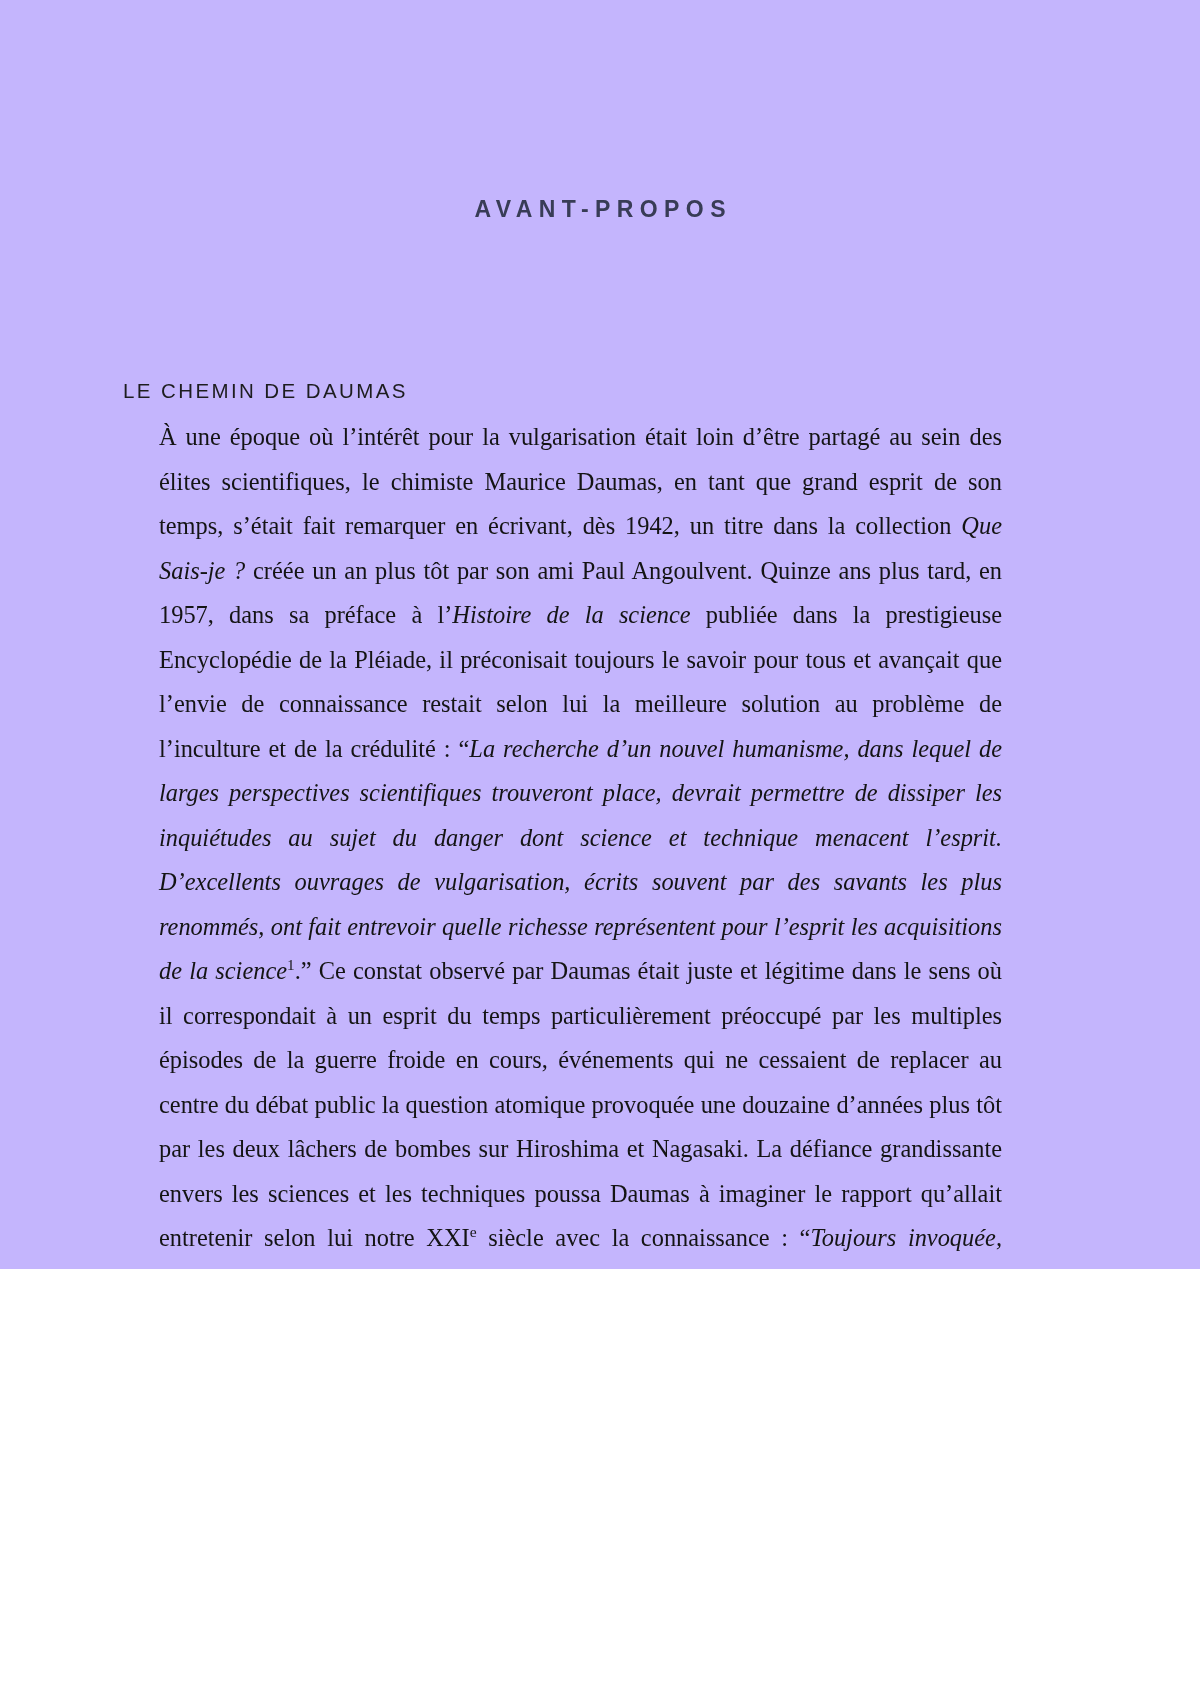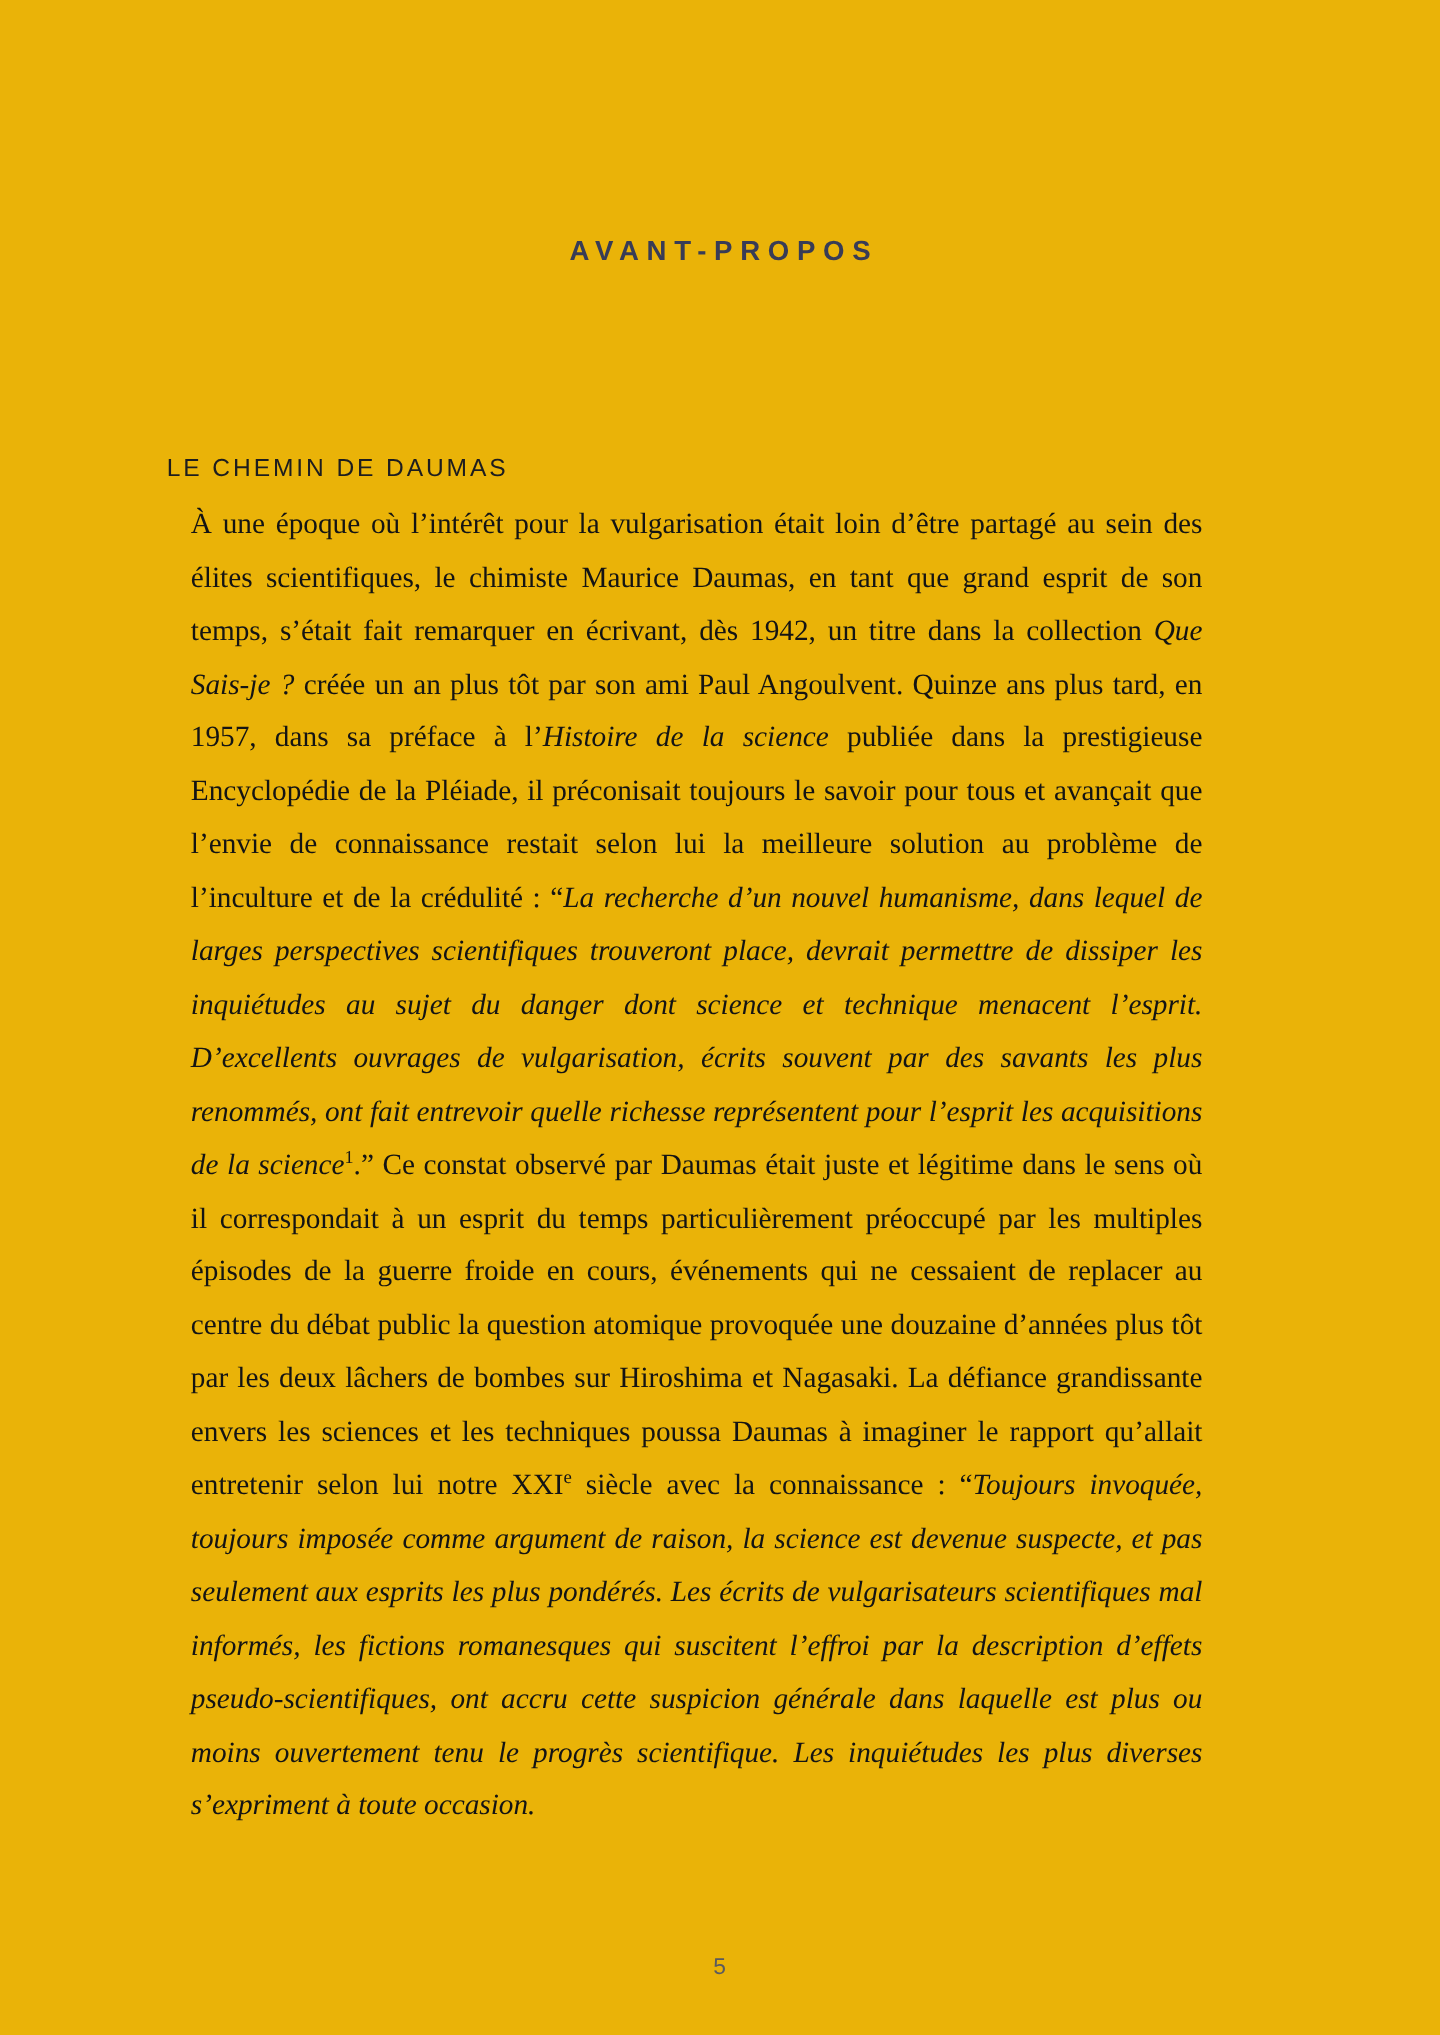--- a/index.html
+++ b/index.html
@@ -11,22 +11,22 @@
     width: 1200px;
     height: 1696px;
     background: #ffffff;
     font-family: "Liberation Serif", serif;
     -webkit-font-smoothing: antialiased;
   }
 
   .page {
     position: relative;
     width: 1200px;
-    height: 1696px;
-    background: #eab308;
+    height: 1269px;
+    background: #c4b5fd;
     box-sizing: border-box;
     overflow: hidden;
   }
 
   
   .chapter-title {
     position: absolute;
     top: 196px;
     left: 0;
     width: 1200px;
@@ -36,21 +36,21 @@
     font-size: 23px;
     letter-spacing: 6.4px;
     color: #383c56;
     text-indent: 6.4px;
   }
 
   
   .section-heading {
     position: absolute;
     top: 379px;
-    left: 139px;
+    left: 123px;
     font-family: "Liberation Sans", sans-serif;
     font-weight: 400;
     font-size: 20.5px;
     letter-spacing: 2.4px;
     color: #1d1d1f;
   }
 
   
   .body-block {
     position: absolute;

